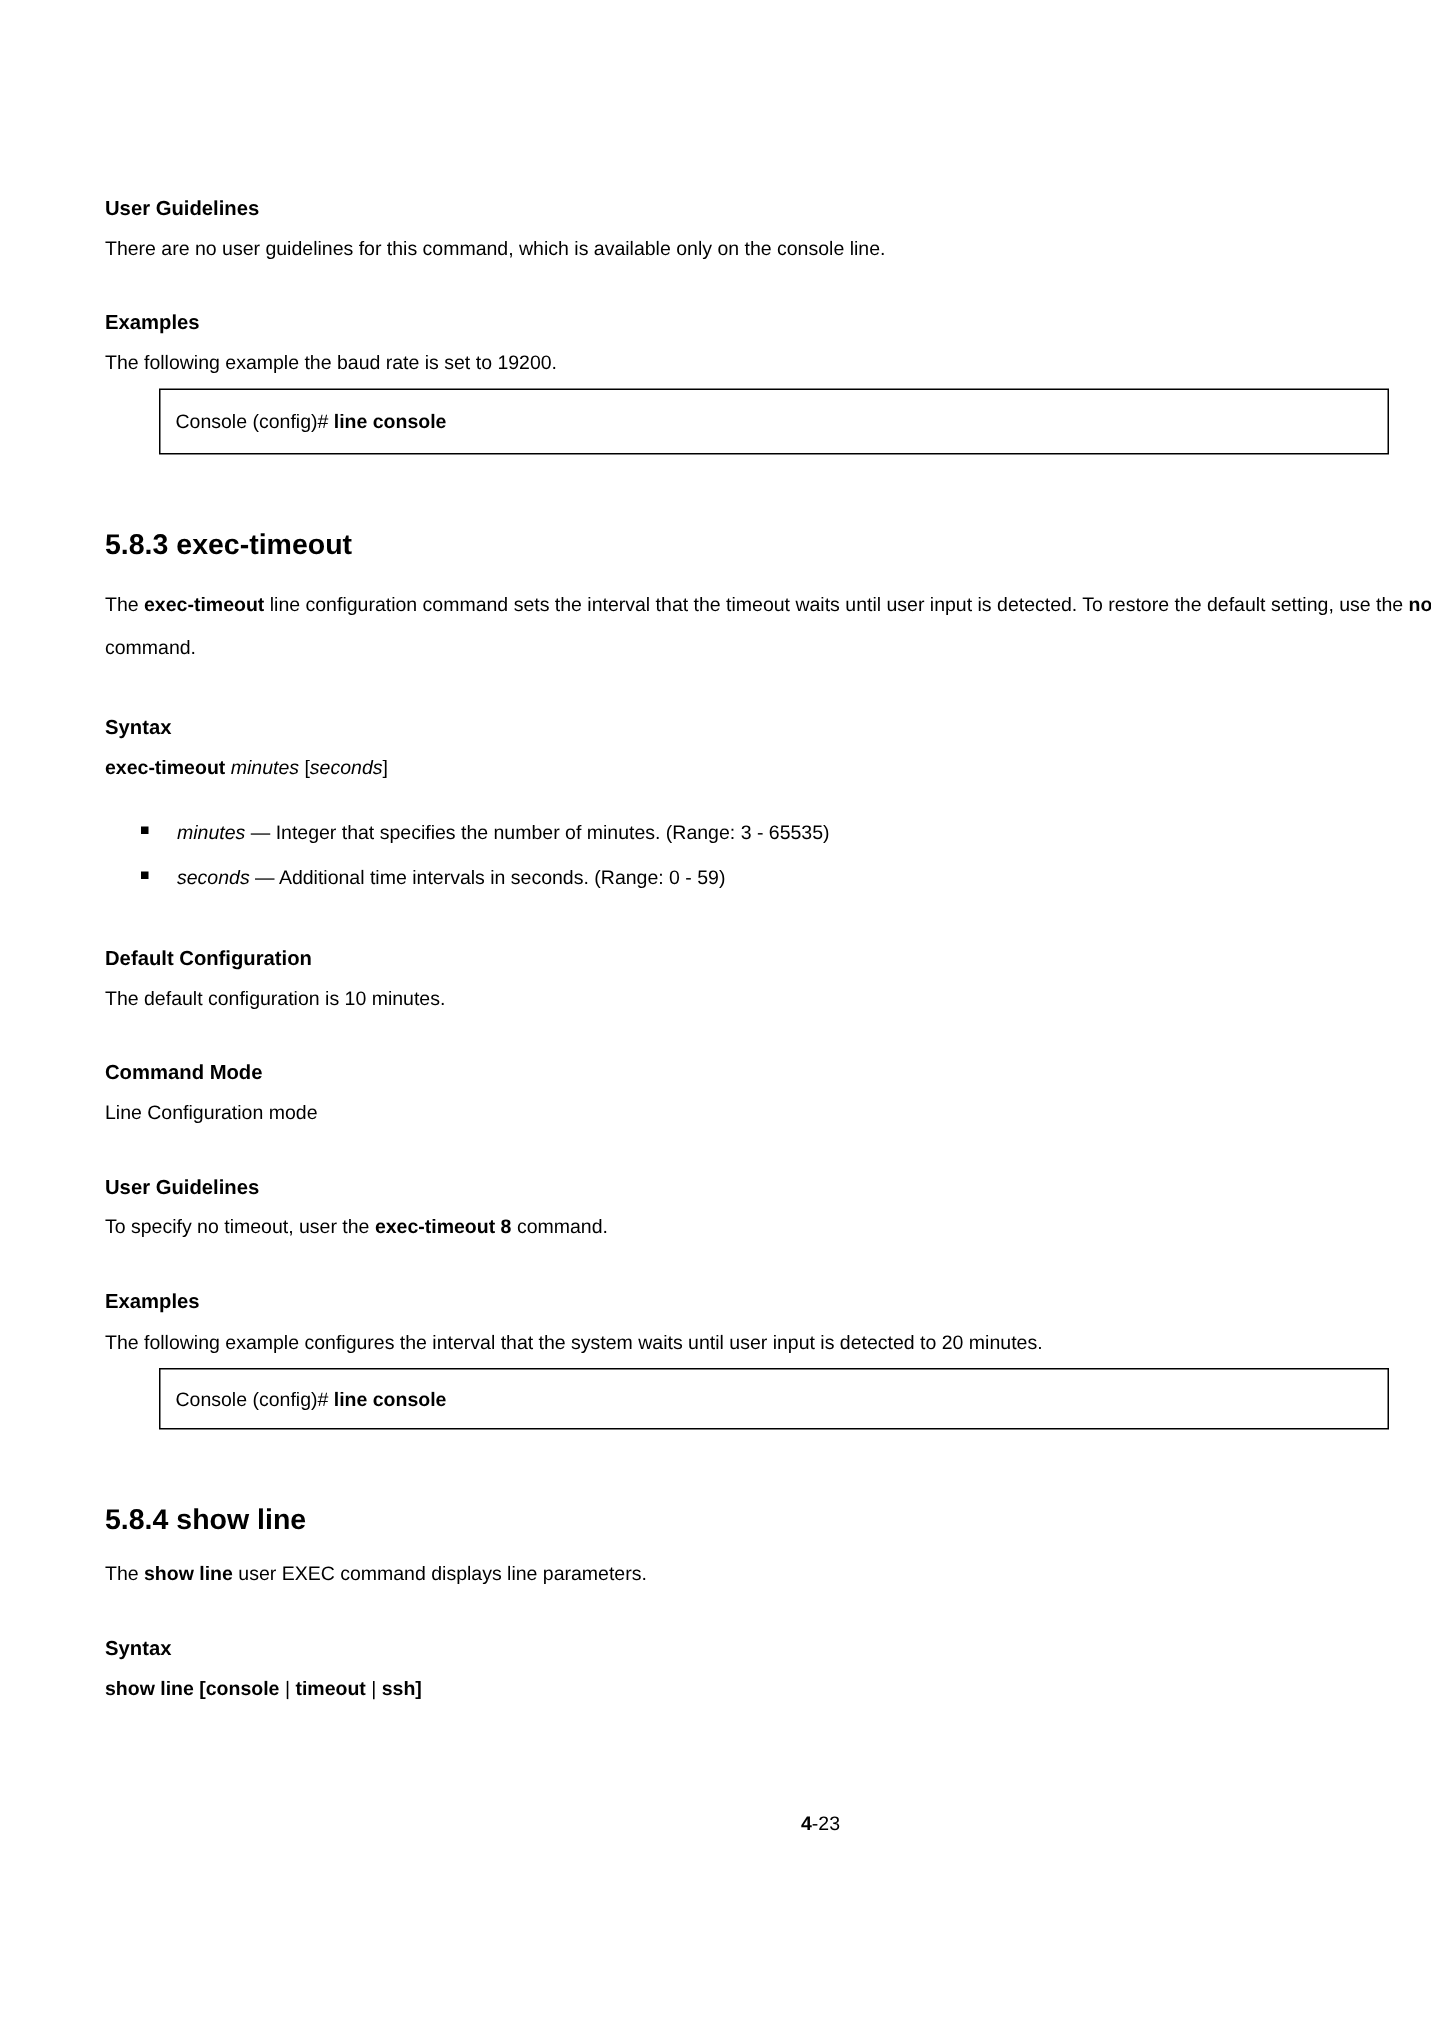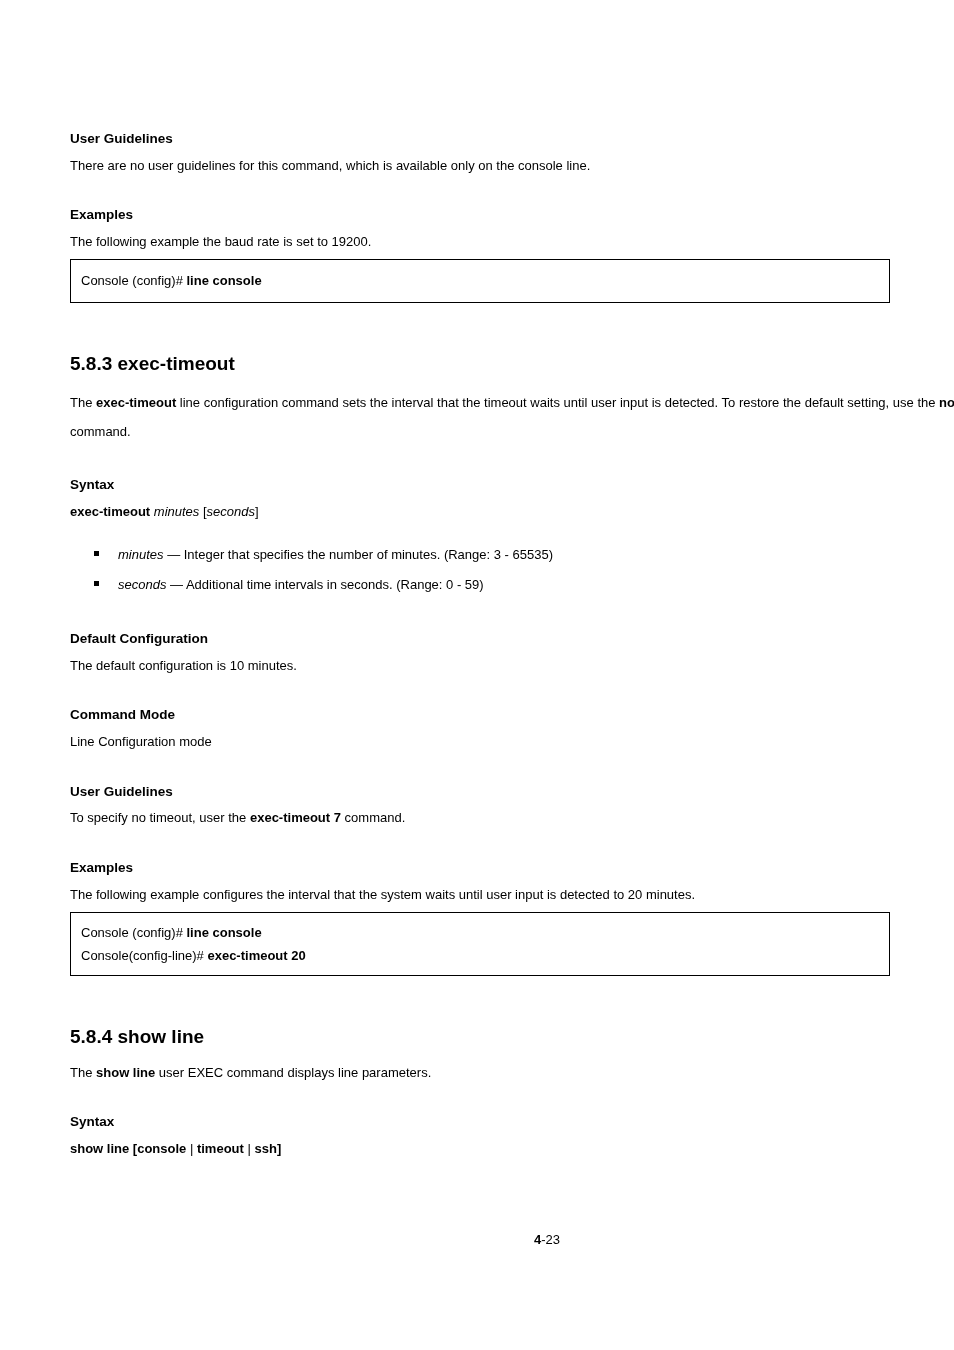--- a/index.html
+++ b/index.html
@@ -40,20 +40,21 @@
     font-weight: bold;
   }
   .example-box {
     border: 1px solid #000;
     padding: 8px 10px;
     margin-top: 6px;
     width: 820px;
     box-sizing: border-box;
     line-height: 2.0;
     font-size: 13px;
+    margin-left: 36px;
   }
   ul.params {
     list-style: none;
     padding-left: 24px;
     margin: 6px 0 8px 0;
   }
   ul.params li {
     position: relative;
     padding-left: 24px;
     line-height: 2.2;
@@ -122,31 +123,28 @@
 </ul>
 
 <div class="heading-medium">Default Configuration</div>
 <div class="para">The default configuration is 10 minutes.</div>
 
 <div class="heading-medium">Command Mode</div>
 <div class="para">Line Configuration mode</div>
 
 <div class="heading-medium">User Guidelines</div>
 <div class="para">
-  <span>To specify no timeout, user the </span><span class="bold">exec-timeout 7</span><span> command.</span>
+  <span>To specify no timeout, user the </span><span class="bold">exec-timeout 8</span><span> command.</span>
 </div>
 
 <div class="heading-medium">Examples</div>
 <div class="para">The following example configures the interval that the system waits until user input is detected to 20 minutes.</div>
 <div class="example-box" style="line-height:1.8;">
   <div>
     <span>Console (config)# </span><span class="bold">line console</span>
-  </div>
-  <div>
-    <span>Console(config-line)# </span><span class="bold">exec-timeout 20</span>
   </div>
 </div>
 
 <div class="heading-larger">5.8.4 show line</div>
 <div class="para">
   <span>The </span><span class="bold">show line</span><span> user EXEC command displays line parameters.</span>
 </div>
 
 <div class="heading-medium">Syntax</div>
 <div class="syntax-block">

